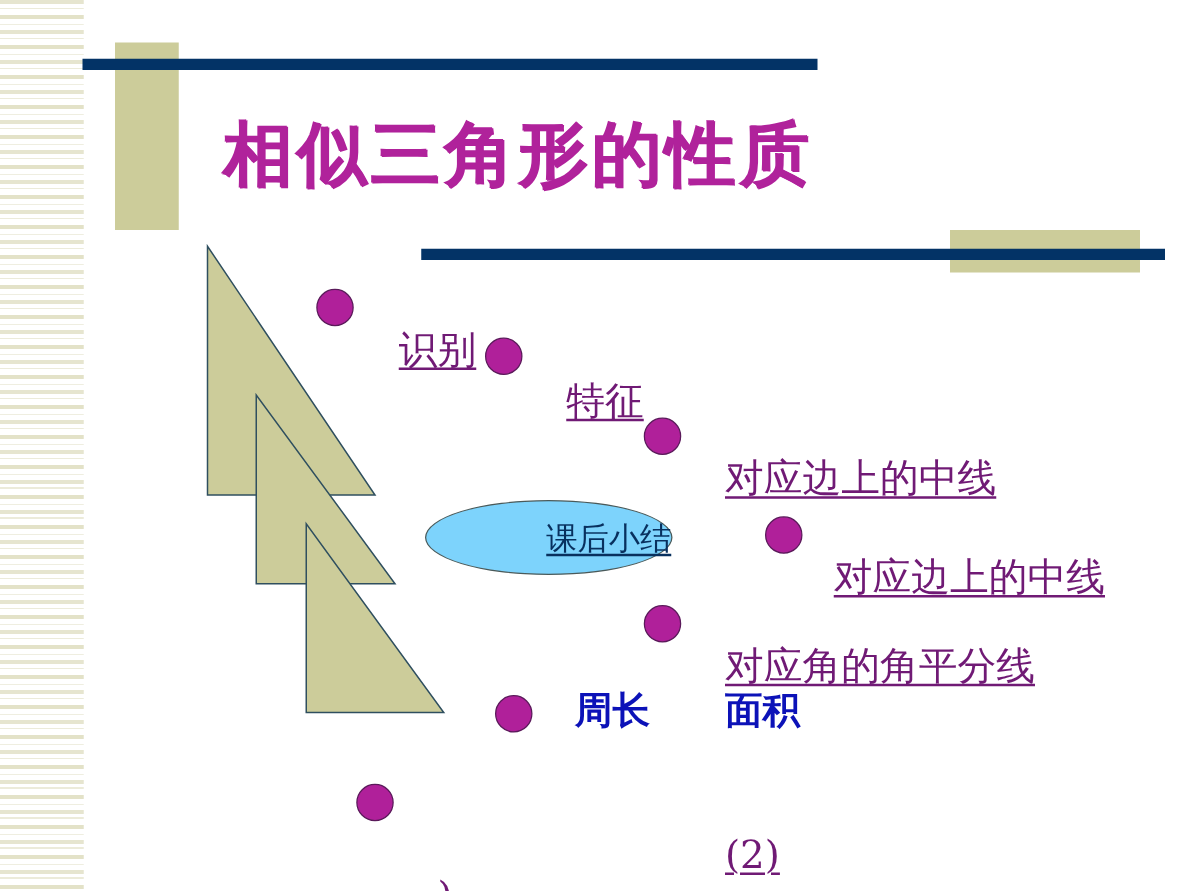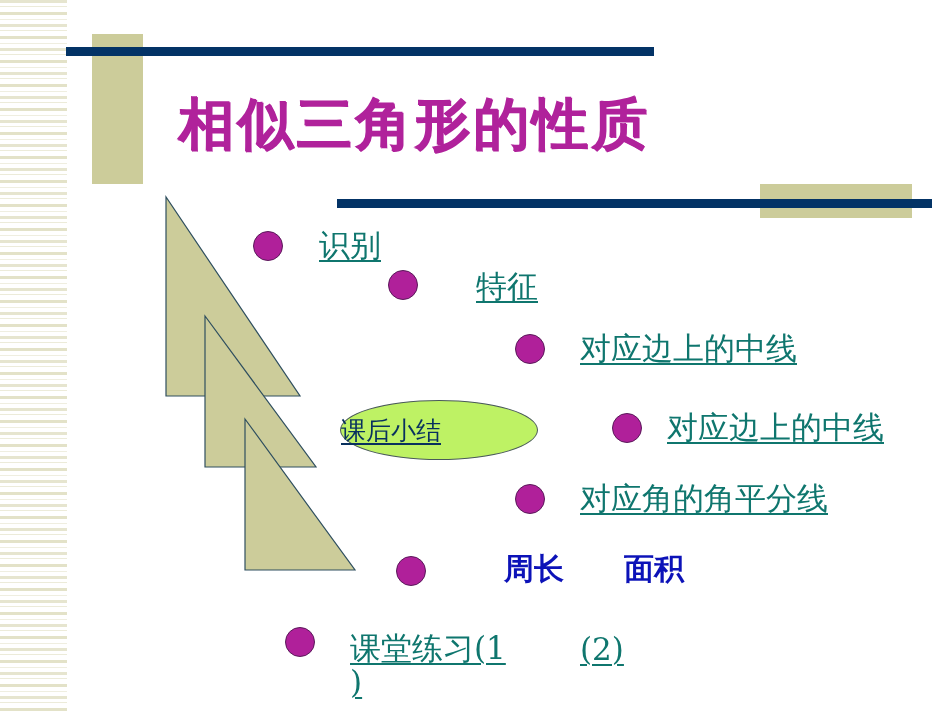--- a/index.html
+++ b/index.html
@@ -26,35 +26,35 @@
       font-size: 56px; color: #b0229b; letter-spacing: 3px; line-height: 76px;
       white-space: nowrap;
       text-shadow: 1px 1px 0 #b0229b;
     }
     svg.shapes { position: absolute; left: 0; top: 0; }
     .bullet {
       position: absolute; width: 30px; height: 30px; border-radius: 50%;
       background: #b0209a; border: 1px solid #5a1a5a; box-sizing: border-box;
     }
     .link {
-      position: absolute; font-size: 31px; color: #0f766e;
+      position: absolute; font-size: 31px; color: #701a75;
       text-decoration: underline; text-decoration-thickness: 2px;
       text-underline-offset: 4px; white-space: nowrap; cursor: pointer;
       line-height: 36px;
+      margin-top: 35px;
     }
     .bold-blue {
       position: absolute; font-family: "DejaVu Sans", sans-serif;
       font-weight: bold; font-size: 30px; color: #0c12b8; white-space: nowrap;
       line-height: 36px;
-      margin-left: 44px;
     }
     .ellipse {
       position: absolute; left: 340px; top: 400px; width: 198px; height: 60px;
-      border-radius: 50%; background: #bef264; border: 1px solid #4a5a5a;
-      box-sizing: border-box; display: flex; align-items: center; justify-content: flex-start;
+      border-radius: 50%; background: #7dd3fc; border: 1px solid #4a5a5a;
+      box-sizing: border-box; display: flex; align-items: center; justify-content: flex-end;
       cursor: pointer;
     }
     .ellipse span {
       font-size: 25px; color: #08305e; text-decoration: underline;
       text-decoration-thickness: 2px; text-underline-offset: 4px;
     }
   </style>
 </head>
 <body>
 
@@ -70,37 +70,37 @@
 <svg class="shapes" width="950" height="713">
   <polygon points="166,197 166,396 300,396" fill="#cccc9a" stroke="#2f4f5f" stroke-width="1.2"></polygon>
   <polygon points="205,316 205,467 316,467" fill="#cccc9a" stroke="#2f4f5f" stroke-width="1.2"></polygon>
   <polygon points="245,419 245,570 355,570" fill="#cccc9a" stroke="#2f4f5f" stroke-width="1.2"></polygon>
 </svg>
 
 <div class="bullet" style="left:253px;top:231px;"></div>
 <a class="link" style="left:319px;top:227px;">识别</a>
 
 <div class="bullet" style="left:388px;top:270px;"></div>
-<a class="link" style="left:476px;top:268px;">特征</a>
+<a class="link" style="left:453px;top:268px;">特征</a>
 
 <div class="bullet" style="left:515px;top:334px;"></div>
 <a class="link" style="left:580px;top:330px;">对应边上的中线</a>
 
 <div class="ellipse">
   <span>课后小结</span>
 </div>
 
 <div class="bullet" style="left:612px;top:413px;"></div>
 <a class="link" style="left:667px;top:409px;">对应边上的中线</a>
 
 <div class="bullet" style="left:515px;top:484px;"></div>
 <a class="link" style="left:580px;top:480px;text-align:center;">对应角的角平分线</a>
 
 <div class="bullet" style="left:396px;top:556px;"></div>
 <div class="bold-blue" style="left:460px;top:551px;">周长</div>
 <div class="bold-blue" style="left:580px;top:551px;text-align:center;">面积</div>
 
 <div class="bullet" style="left:285px;top:627px;"></div>
 <a class="link" style="left:350px;top:631px;line-height:34px;">
-  <span>课堂练习(1</span><br>
+  <br>
   <span>)</span>
 </a>
 <a class="link" style="left:580px;top:631px;">(2)</a>
 
 </body></html>

